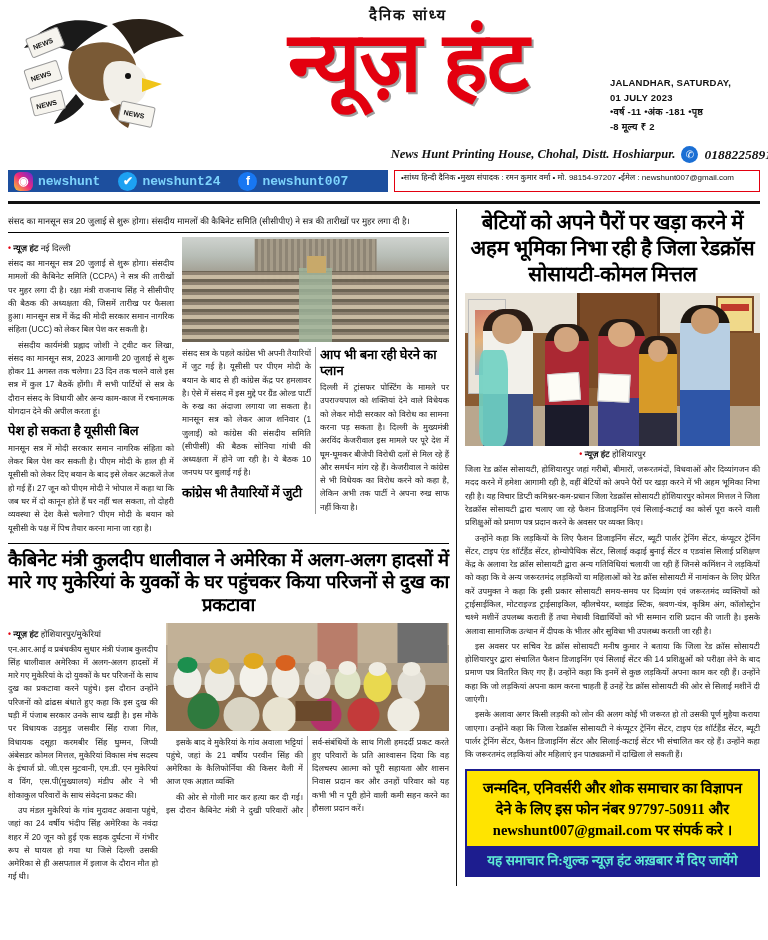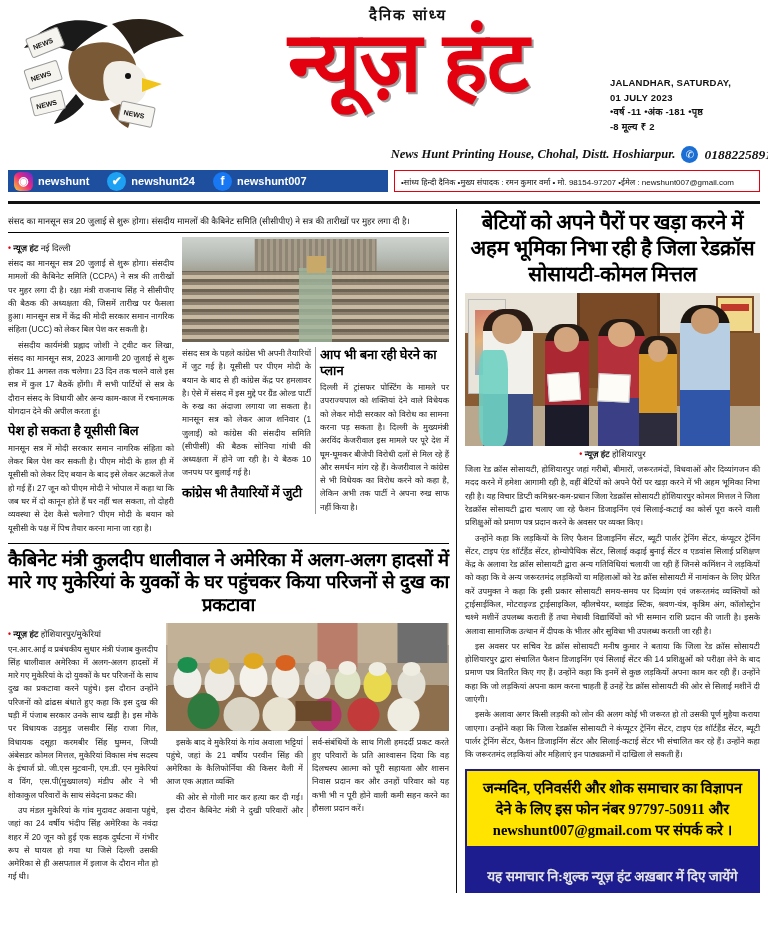--- a/index.html
+++ b/index.html
@@ -42,28 +42,28 @@
   .phone-ic { width: 17px; height: 17px; border-radius: 50%; background: #1b6fd4; display:inline-flex; align-items:center; justify-content:center; color:#fff; font-size:10px;}
   .press-phone { font-family: "Liberation Serif", serif; font-style: italic; font-weight: 700; font-size: 13.5px; color:#111; }
 
   
   .social-wrap { position: relative; height: 30px; margin-top: 2px; display:flex; }
   .social-left {
     background: #1d4f9e; height: 22px; display:flex; align-items:center;
     padding: 0 10px 0 6px; gap: 4px; flex: 0 0 380px;
   }
   .soc { display:flex; align-items:center; gap:5px; margin-right: 14px; }
-  .soc-label { color:#ffffff; font-family:Liberation Sans, sans-serif; font-size:11px; font-weight:700; }
+  .soc-label { color:#7dd3fc; font-family:Liberation Mono, monospace; font-size:13px; font-weight:700; }
   .ic { width:19px; height:19px; border-radius:5px; display:inline-flex; align-items:center; justify-content:center; font-size:12px; color:#fff; font-family:"Liberation Sans",sans-serif; font-weight:700;}
   .ic-ig { background: linear-gradient(45deg,#f9ce34,#ee2a7b,#6228d7); border-radius:6px; }
   .ic-tw { background:#1da1f2; border-radius:50%; }
   .ic-fb { background:#1877f2; border-radius:50%; }
   .social-right {
     flex: 1; height: 22px; border: 1.5px solid #e3000f; margin-left: 6px;
-    display:flex; align-items:center; padding: 8px 6px; overflow:hidden;
+    display:flex; align-items:flex-start; padding: 0 6px; overflow:hidden;
   }
   .imprint { font-family:"Liberation Sans", sans-serif; font-size: 8px; color:#111; white-space: nowrap; }
 
   .rule-thick { height: 2.5px; background:#111; margin-top: 1px; }
 
   
   .content { display: flex; gap: 0; margin-top: 5px; }
   .col-left { width: 448px; padding-right: 7px; }
   .col-right { width: 304px; border-left: 1.2px solid #111; padding-left: 8px; }
 
@@ -140,21 +140,21 @@
   .gath-bg { background: linear-gradient(#d6c6ad 0 20%, #b0a089 20% 58%, #8a6f52 58% 100%); }
 
   
   .adbox { margin-top: 6px; border: 2px solid #1d1d8f; }
   .ad-yellow {
     background:#ffe400; padding: 7px 6px 6px; text-align:center;
     font-family:"Liberation Serif", serif; font-weight:700; color:#000000;
     font-size: 14.5px; line-height: 1.42;
   }
   .ad-blue {
-    background:#1d1d8f; color:#e5e5e5; text-align:center; padding: 21px 4px 6px;
+    background:#1d1d8f; color:#5eead4; text-align:center; padding: 5px 4px 6px;
     font-family:"Liberation Serif", serif; font-weight:700; font-size: 13.5px;
   }
   .hr-left { border-top: 1px solid #000; margin: 6px 0 5px; }
   .two-col  { column-count: 2; column-gap: 9px; column-rule: 0.8px solid #999; }
   .one-col-r { column-count: 1; }
   .r-body { font-size: 8.1px; }
 </style>
 </head>
 <body>
 

